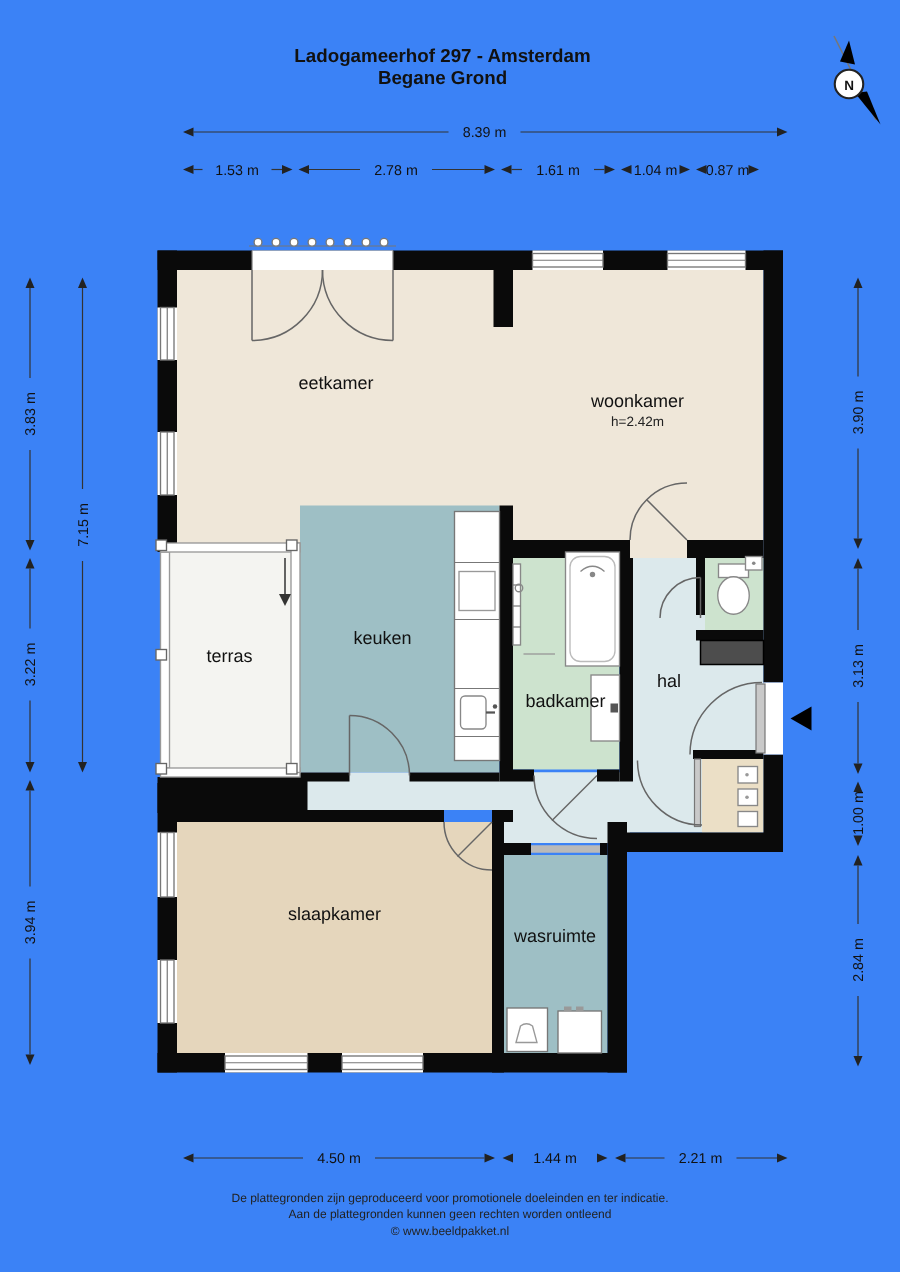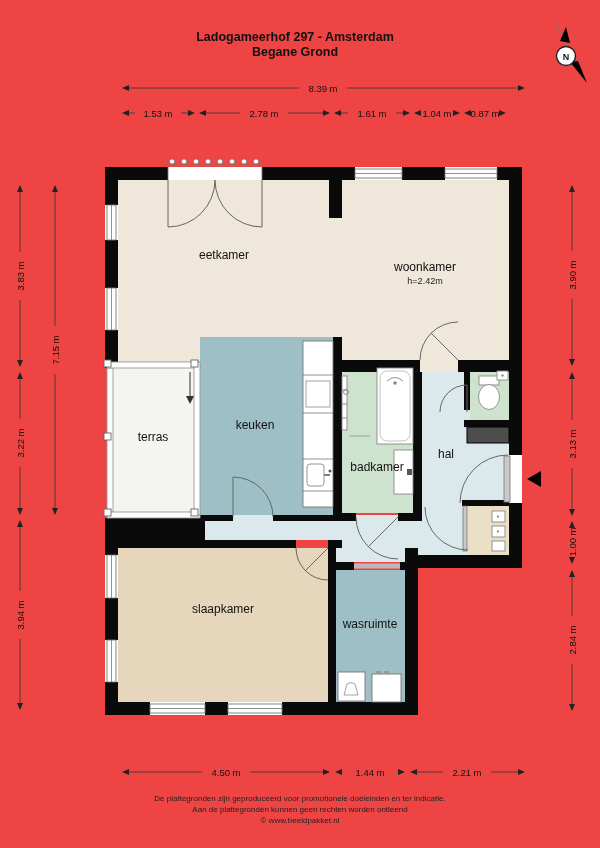--- a/index.html
+++ b/index.html
@@ -1,16 +1,16 @@
 <!DOCTYPE html>
 <html><head>
 <meta charset="utf-8">
 <style>
   html,body{margin:0;padding:0;background:#ffffff;}
-  .page{position:relative;width:600px;height:848px;background:#ef4444;overflow:hidden;
+  .page{position:relative;width:600px;height:848px;background:#3b82f6;overflow:hidden;
         font-family:"Liberation Sans", sans-serif;}
   svg{display:block;}
   text{font-family:"Liberation Sans", sans-serif;fill:#111;}
   .title{font-size:12.5px;font-weight:bold;}
   .room-label{font-size:12px;}
   .room-note{font-size:9px;fill:#222;}
   .dim-text{font-size:9.5px;fill:#111;}
   .footer-text{font-size:8px;fill:#222;}
   .dim-line{stroke:#333;stroke-width:0.8;}
   .dim-arrow{fill:#222;stroke:none;}

